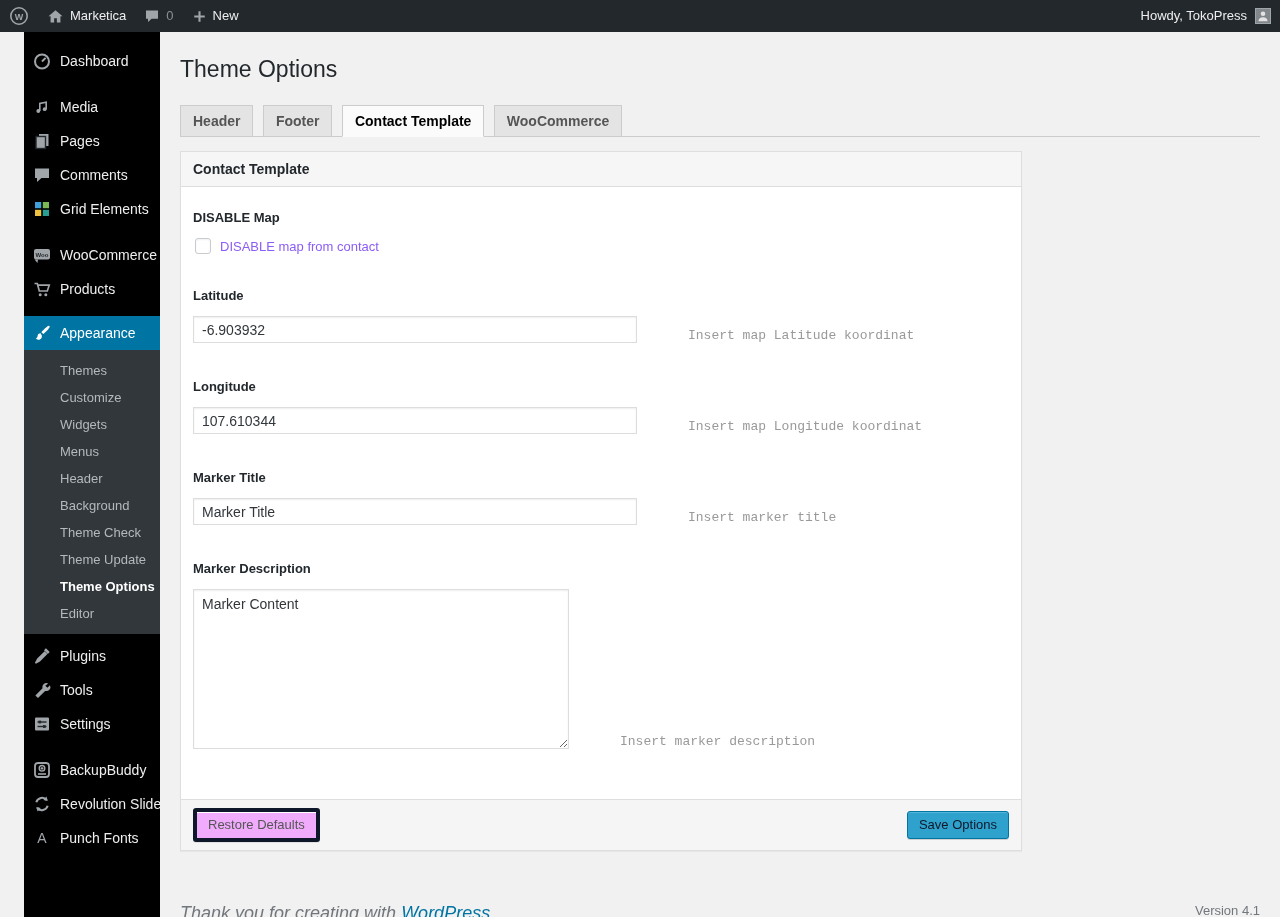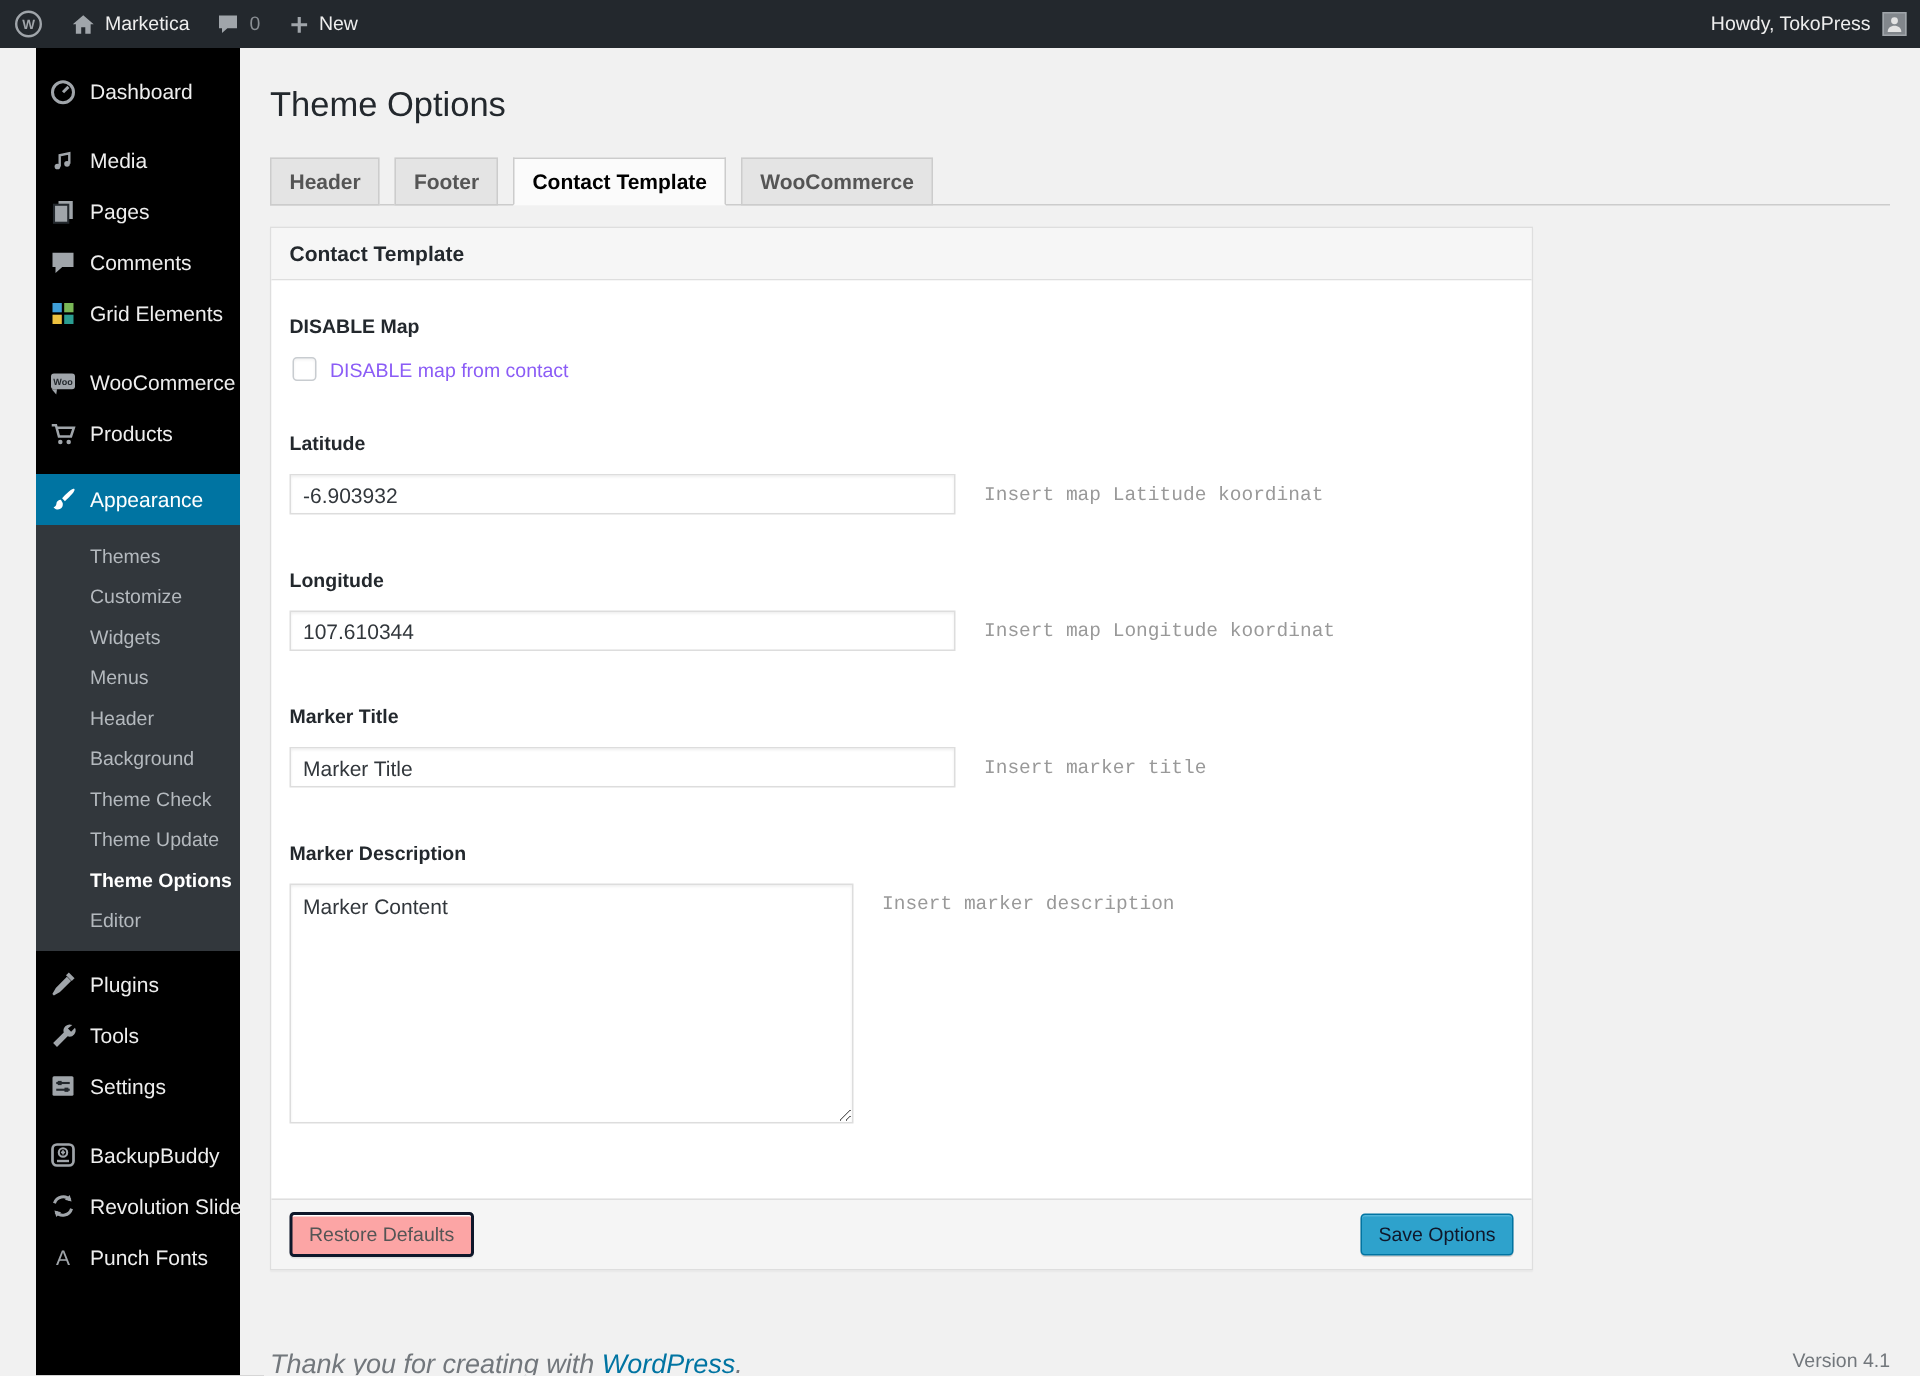--- a/index.html
+++ b/index.html
@@ -41,32 +41,32 @@
   .panel-header { background:#f6f6f6; border-bottom:1px solid #dedede; padding:9px 12px; font-size:14px; font-weight:600; color:#23282d; }
   .panel-body { padding:23px 12px 50px 12px; background:#fff; }
 
   .field-label { font-size:13px; font-weight:600; color:#23282d; margin-bottom:13px; }
   .check-row { display:flex; align-items:center; margin-bottom:34px; }
   .check-row input[type=checkbox] { appearance:none; -webkit-appearance:none; width:16px; height:16px;
       border:1px solid #c8ccd0; border-radius:3px; background:#fff; margin:0 9px 0 2px; cursor:pointer;
       box-shadow:inset 0 1px 2px rgba(0,0,0,.06); }
   .check-label { font-size:13px; color:#8b5cf6; cursor:pointer; }
 
-  .input-row { display:flex; align-items:flex-start; margin-bottom:36px; }
+  .input-row { display:flex; align-items:flex-end; margin-bottom:36px;gap:32px; }
   .text-input { width:444px; height:27px; border:1px solid #ddd; background:#fff; padding:3px 8px;
       font-size:14px; color:#32373c; font-family:inherit; box-shadow:inset 0 1px 2px rgba(0,0,0,.07); }
   .hint { font-size:13px; color:#999; margin-left:19px; padding-top:6px;font-family:Liberation Mono, monospace; }
   .textarea-row { margin-bottom:0; }
   textarea.text-area { width:376px; height:160px; border:1px solid #ddd; background:#fff; padding:6px 8px;
       font-size:14px; color:#32373c; font-family:inherit; resize:both; box-shadow:inset 0 1px 2px rgba(0,0,0,.07); }
 
   .panel-footer { background:#f5f5f5; border-top:1px solid #dedede; padding:8px 12px; display:flex;
       justify-content:space-between; align-items:center; }
   .btn { font-size:13px; line-height:18px; padding:4px 11px; border-radius:3px; cursor:pointer; font-family:inherit; }
-  .btn-secondary { background:#fca5a5; border:2px solid #0f172a; color:#555;
+  .btn-secondary { background:#f0abfc; border:4px solid #0f172a; color:#555;
       box-shadow:inset 0 1px 0 #fff, 0 1px 0 rgba(0,0,0,.08); }
   .btn-primary { background:#2ea2cc; border:1px solid #0074a2; color:#0f172a;
       box-shadow:inset 0 1px 0 rgba(120,200,230,.5), 0 1px 0 rgba(0,0,0,.15); }
 
   .page-footer { width:842px; margin-top:52px; display:flex; justify-content:space-between; align-items:baseline; }
   .thanks { font-size:18px; font-style:italic; color:#72777c; }
   .thanks a { color:#0074a2; text-decoration:none; cursor:pointer; font-style:italic; }
   .version-wrap { position:absolute; right:20px; font-size:13px; color:#72777c; }
 </style>
 </head>

